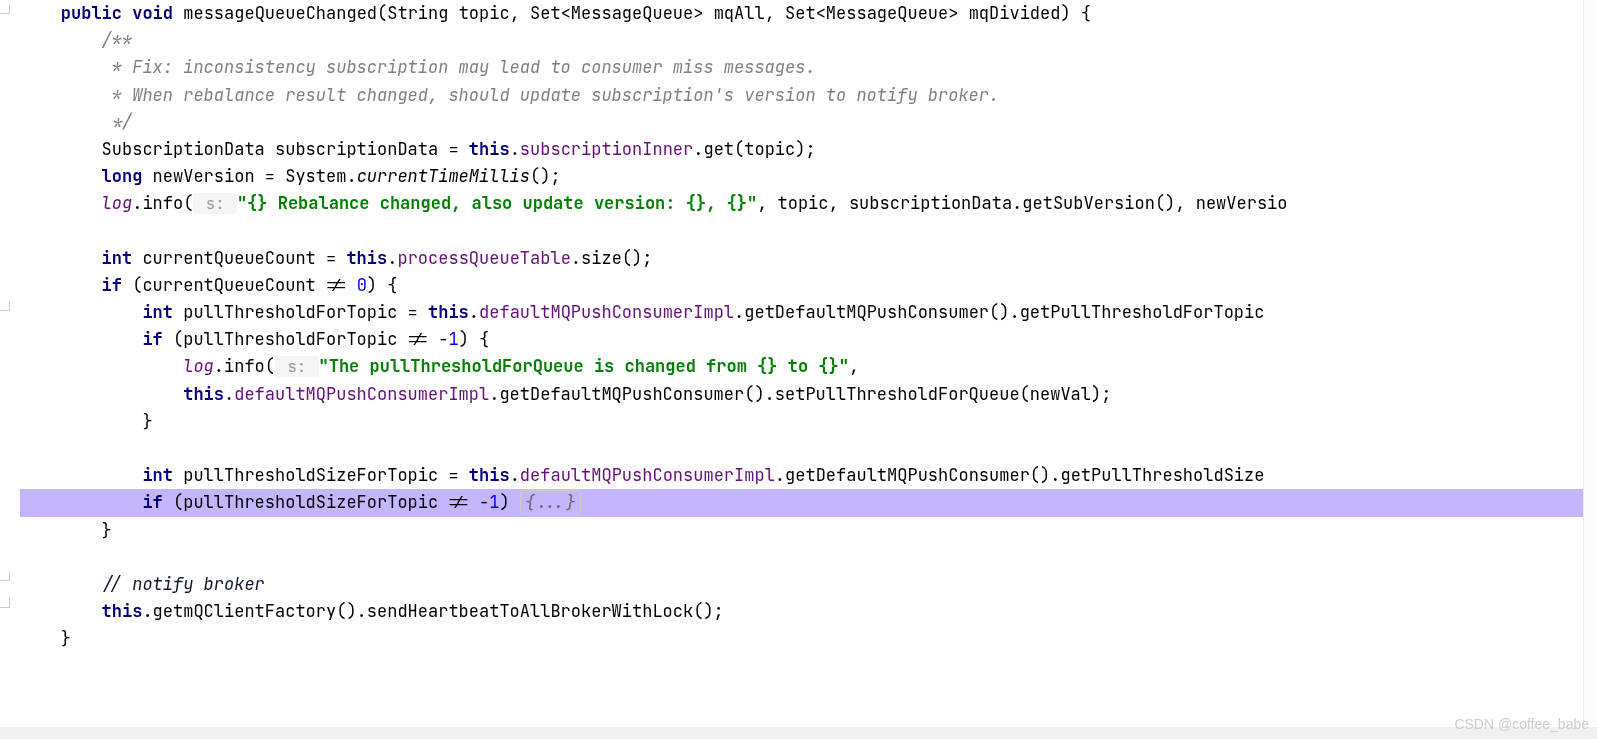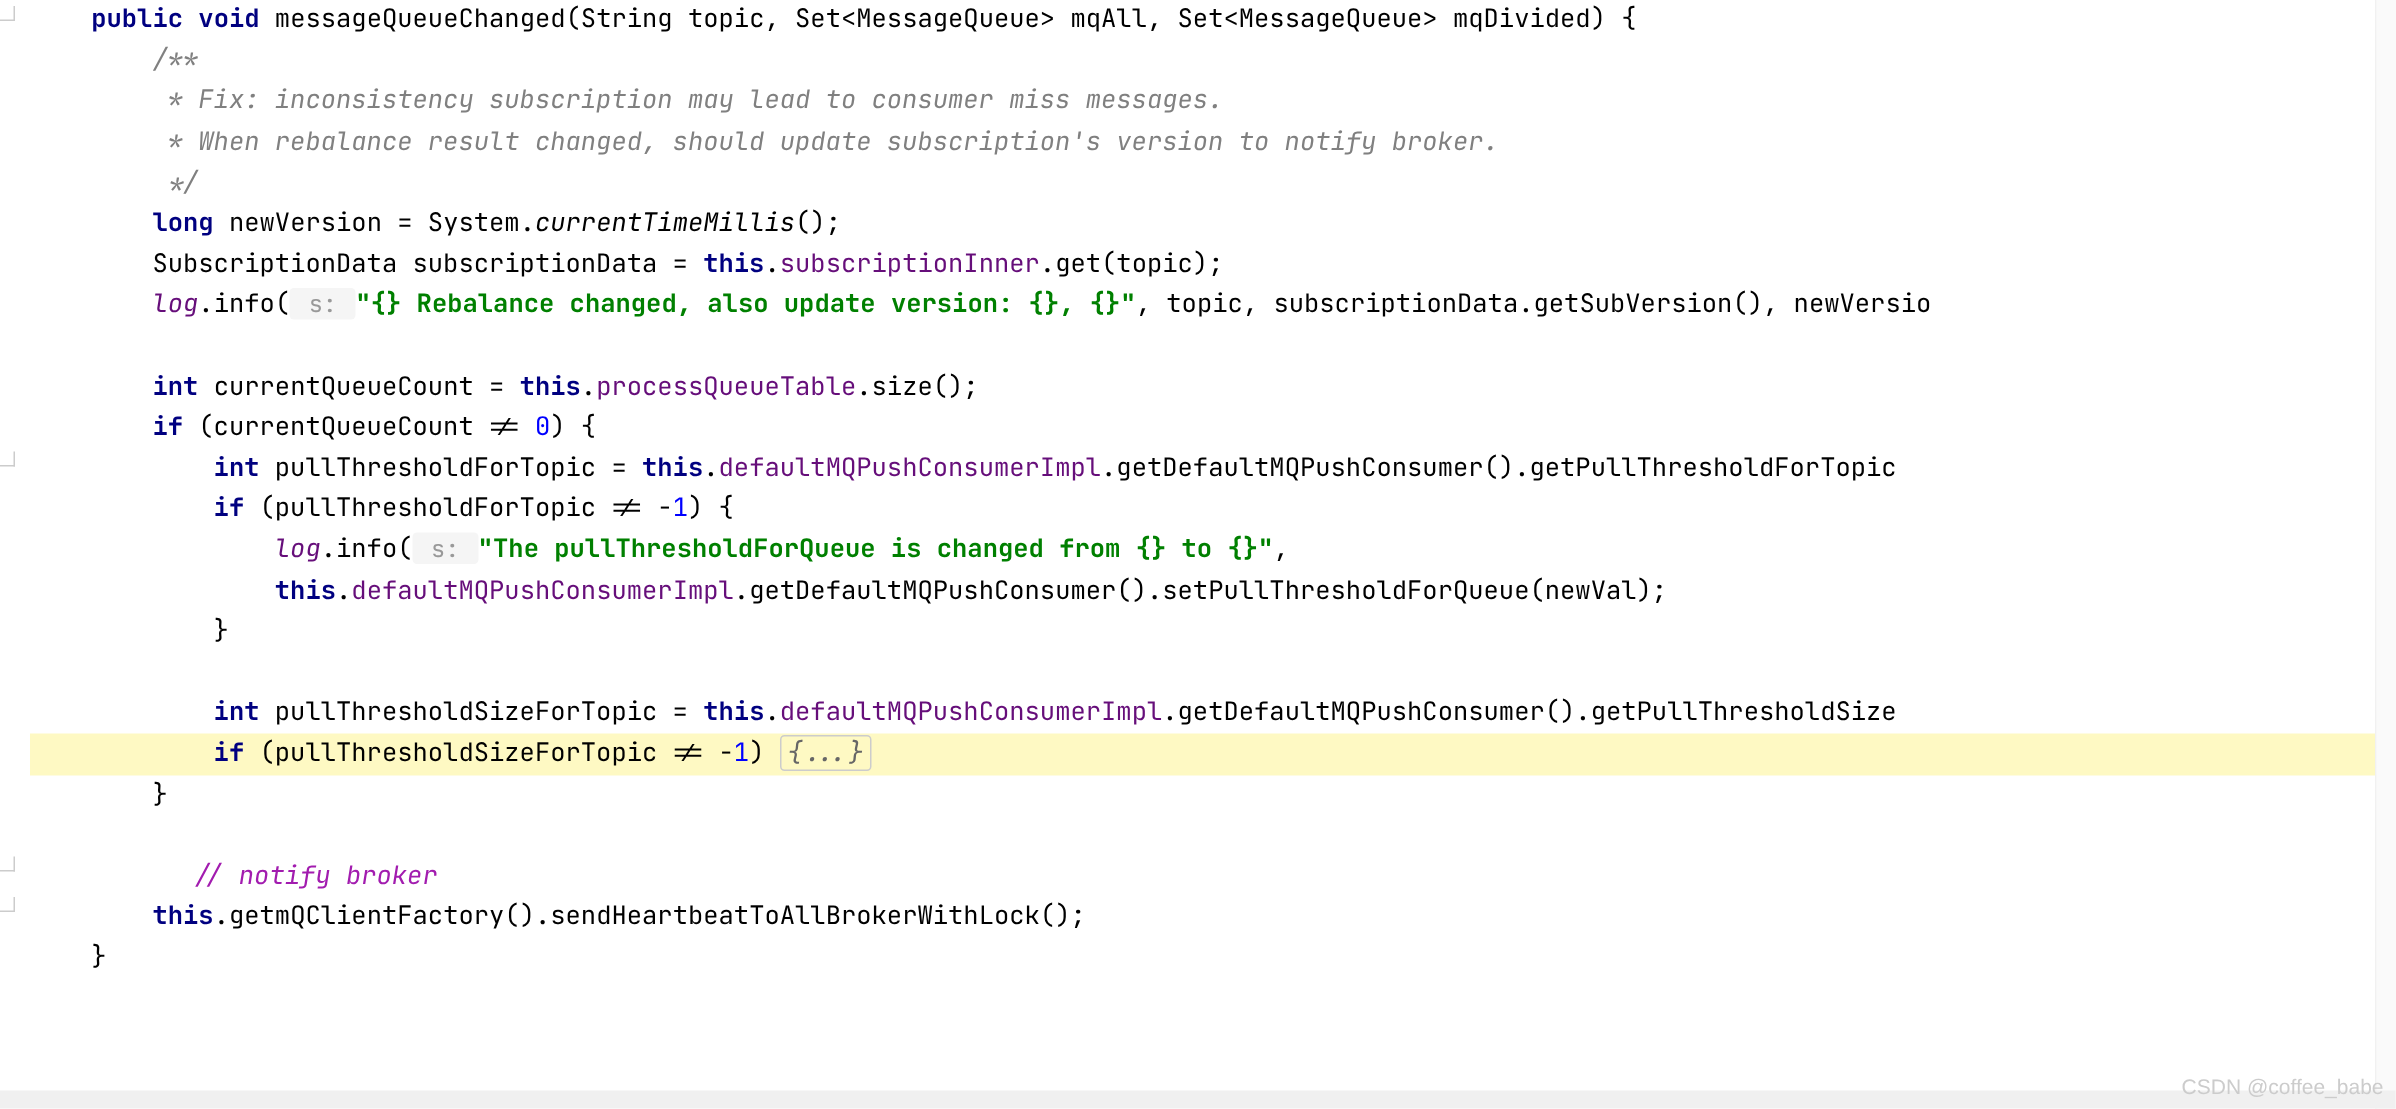--- a/index.html
+++ b/index.html
@@ -24,25 +24,25 @@
       position: absolute;
       left: 0;
       width: 10px;
       height: 10px;
       border: 1px solid #ccc;
       border-left: none;
       border-top: none;
     }
     .code-area { padding: 0; }
     .line { white-space: pre; }
-    .line.highlighted { background: #fef9c3; }
+    .line.highlighted { background: #c4b5fd; }
     .kw { color: #000080; font-weight: bold; text-align: right; }
     .method-decl { color: #000000; }
     .doc-comment { color: #808080; font-style: italic; }
-    .line-comment { color: #a21caf; font-style: italic; margin-left: 27px; }
+    .line-comment { color: #0f172a; font-style: italic; }
     .field { color: #660e7a; }
     .static-method { font-style: italic; }
     .string { color: #008000; font-weight: bold; }
     .number { color: #0000ff; }
     .this-kw { color: #000080; font-weight: bold; }
     .hint { color: #999; background: #f5f5f5; border-radius: 3px; padding: 0 3px; font-size: 0.92em; font-weight: normal;}
     .fold { border: 1px solid #ccc; color: #666; padding: 0 4px; border-radius: 3px; font-style: italic; }
     .watermark {
       position: fixed;
       bottom: 4px;
@@ -78,22 +78,22 @@
   <div class="gutter-marker" style="top:571px;"></div>
   <div class="gutter-marker" style="top:598px;"></div>
 </div>
 
 <div class="code-area">
   <div class="line">    <span class="kw">public</span> <span class="kw">void</span> <span class="method-decl">messageQueueChanged</span><span>(String topic, Set&lt;MessageQueue&gt; mqAll, Set&lt;MessageQueue&gt; mqDivided) {</span></div>
   <div class="line">        <span class="doc-comment">/**</span></div>
   <div class="line">        <span class="doc-comment"> * Fix: inconsistency subscription may lead to consumer miss messages.</span></div>
   <div class="line">        <span class="doc-comment"> * When rebalance result changed, should update subscription's version to notify broker.</span></div>
   <div class="line">        <span class="doc-comment"> */</span></div>
+  <div class="line">        <span>SubscriptionData subscriptionData = </span><span class="this-kw">this</span><span>.</span><span class="field">subscriptionInner</span><span>.get(topic);</span></div>
   <div class="line">        <span class="kw">long</span><span> newVersion = System.</span><span class="static-method">currentTimeMillis</span><span>();</span></div>
-  <div class="line">        <span>SubscriptionData subscriptionData = </span><span class="this-kw">this</span><span>.</span><span class="field">subscriptionInner</span><span>.get(topic);</span></div>
   <div class="line">        <span class="field static-method">log</span><span>.info(</span><span class="hint"> s: </span><span class="string">"{} Rebalance changed, also update version: {}, {}"</span><span>, topic, subscriptionData.getSubVersion(), newVersio</span></div>
   <div class="line"> </div>
   <div class="line">        <span class="kw">int</span><span> currentQueueCount = </span><span class="this-kw">this</span><span>.</span><span class="field">processQueueTable</span><span>.size();</span></div>
   <div class="line">        <span class="kw">if</span><span> (currentQueueCount != </span><span class="number">0</span><span>) {</span></div>
   <div class="line">            <span class="kw">int</span><span> pullThresholdForTopic = </span><span class="this-kw">this</span><span>.</span><span class="field">defaultMQPushConsumerImpl</span><span>.getDefaultMQPushConsumer().getPullThresholdForTopic</span></div>
   <div class="line">            <span class="kw">if</span><span> (pullThresholdForTopic != -</span><span class="number">1</span><span>) {</span></div>
   <div class="line">                <span class="field static-method">log</span><span>.info(</span><span class="hint"> s: </span><span class="string">"The pullThresholdForQueue is changed from {} to {}"</span><span>,</span></div>
   <div class="line">                <span class="this-kw">this</span><span>.</span><span class="field">defaultMQPushConsumerImpl</span><span>.getDefaultMQPushConsumer().setPullThresholdForQueue(newVal);</span></div>
   <div class="line">            <span>}</span></div>
   <div class="line"> </div>

